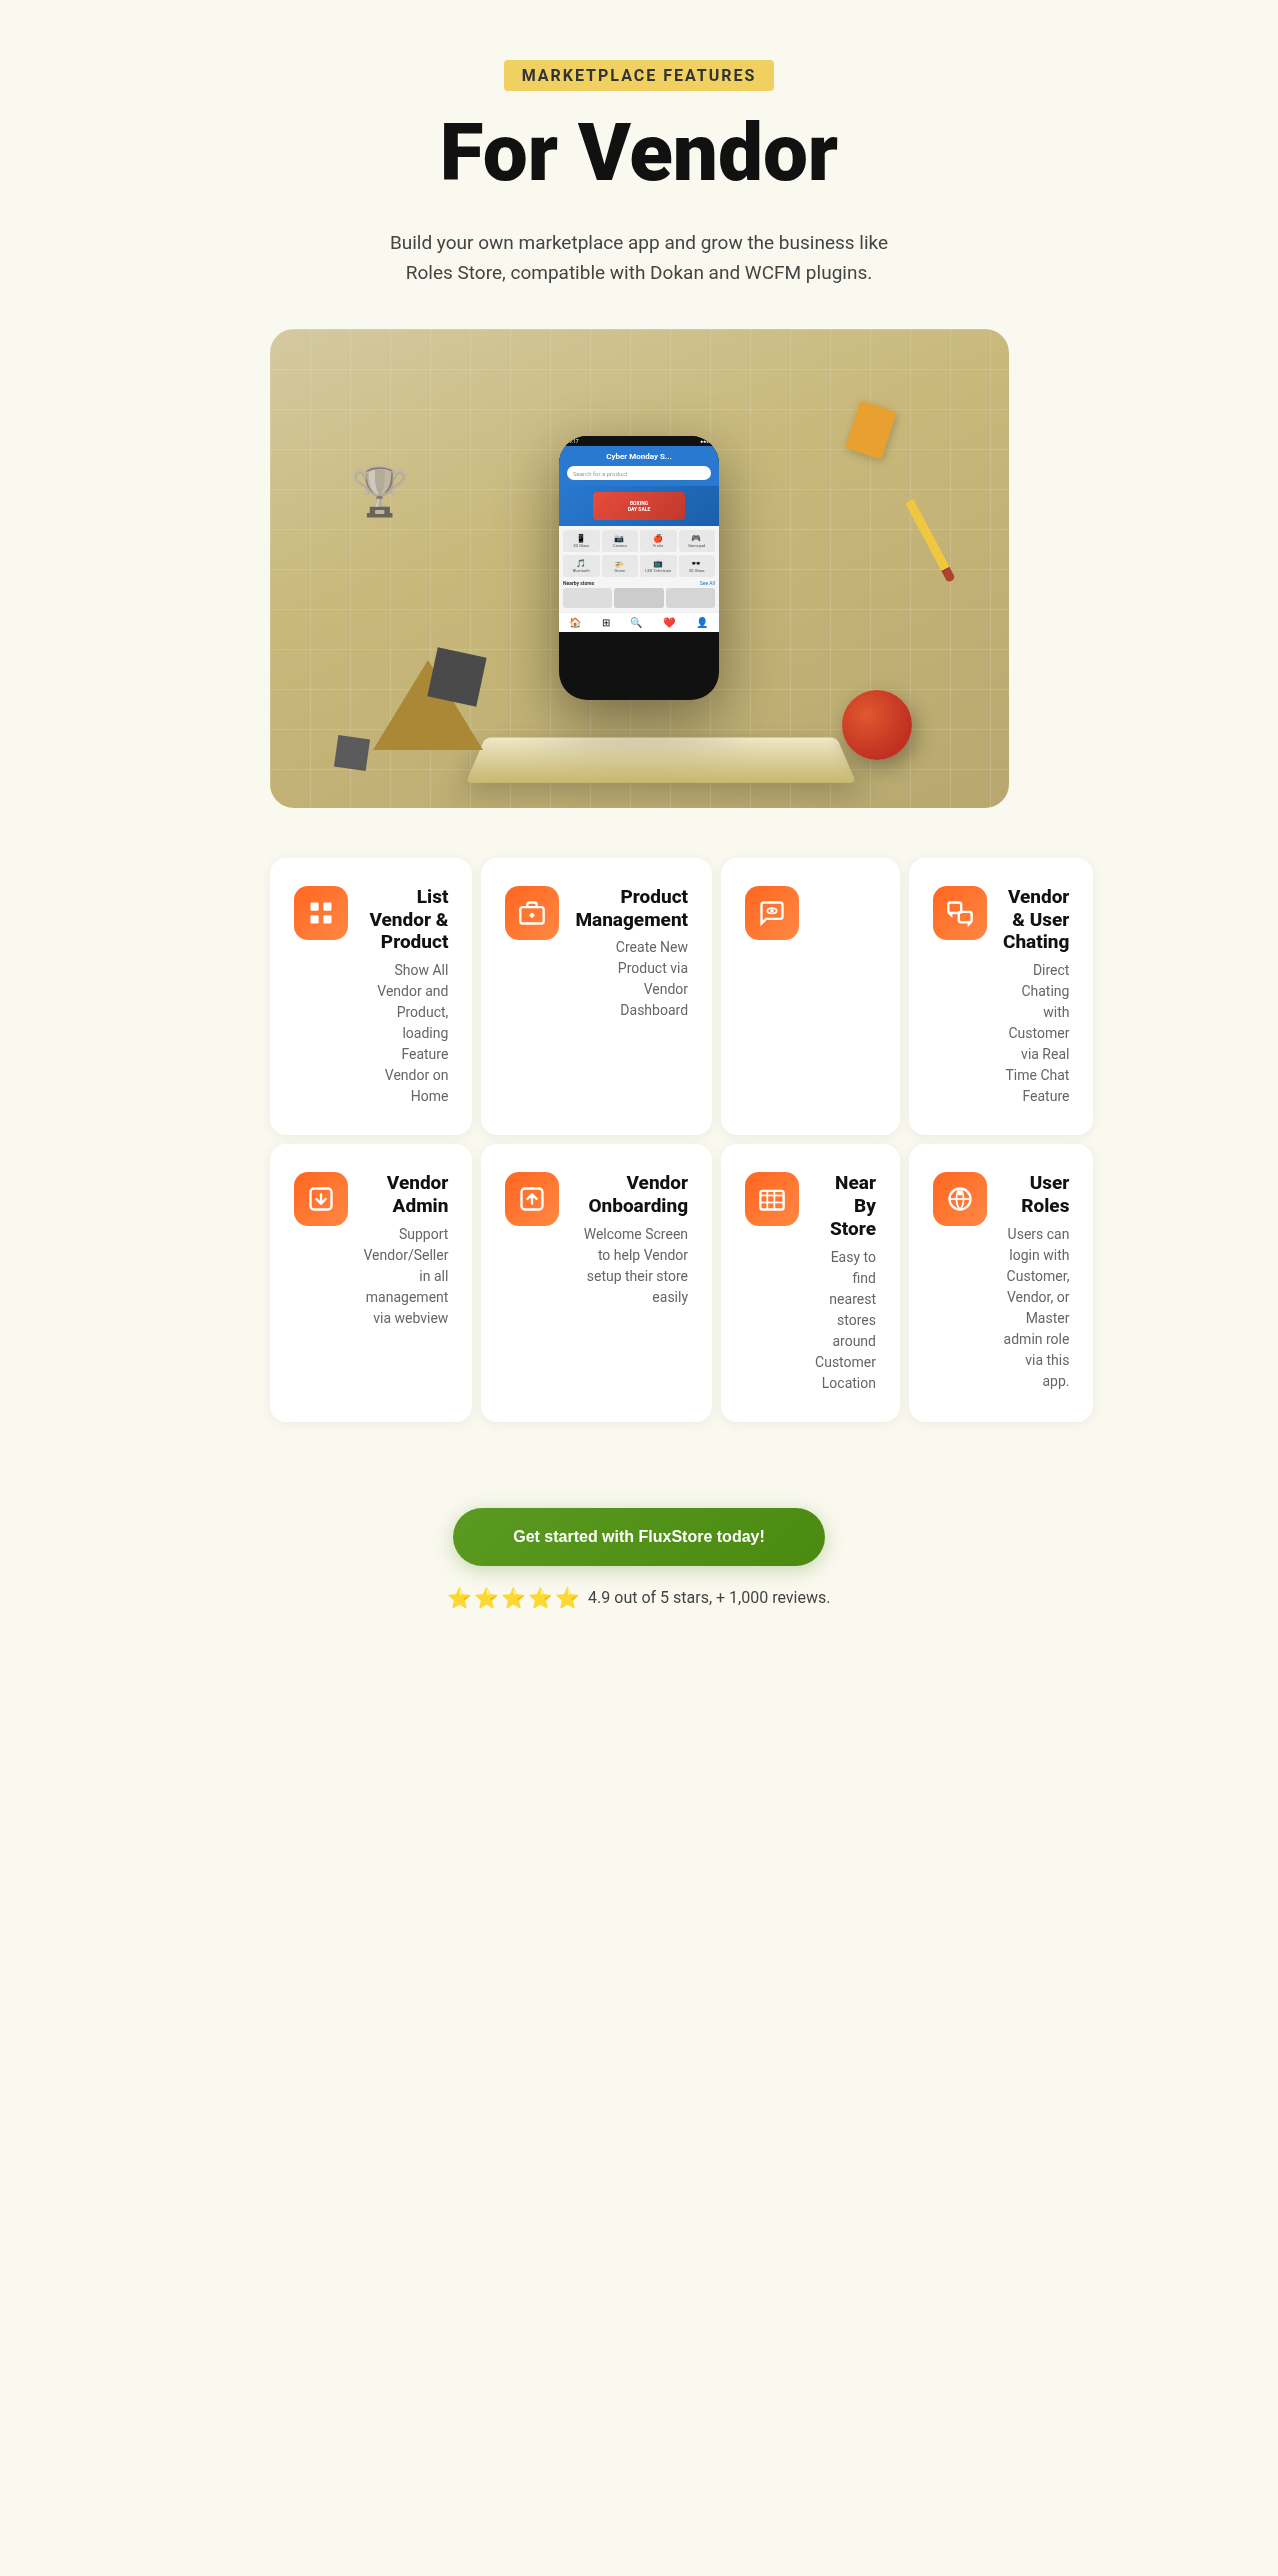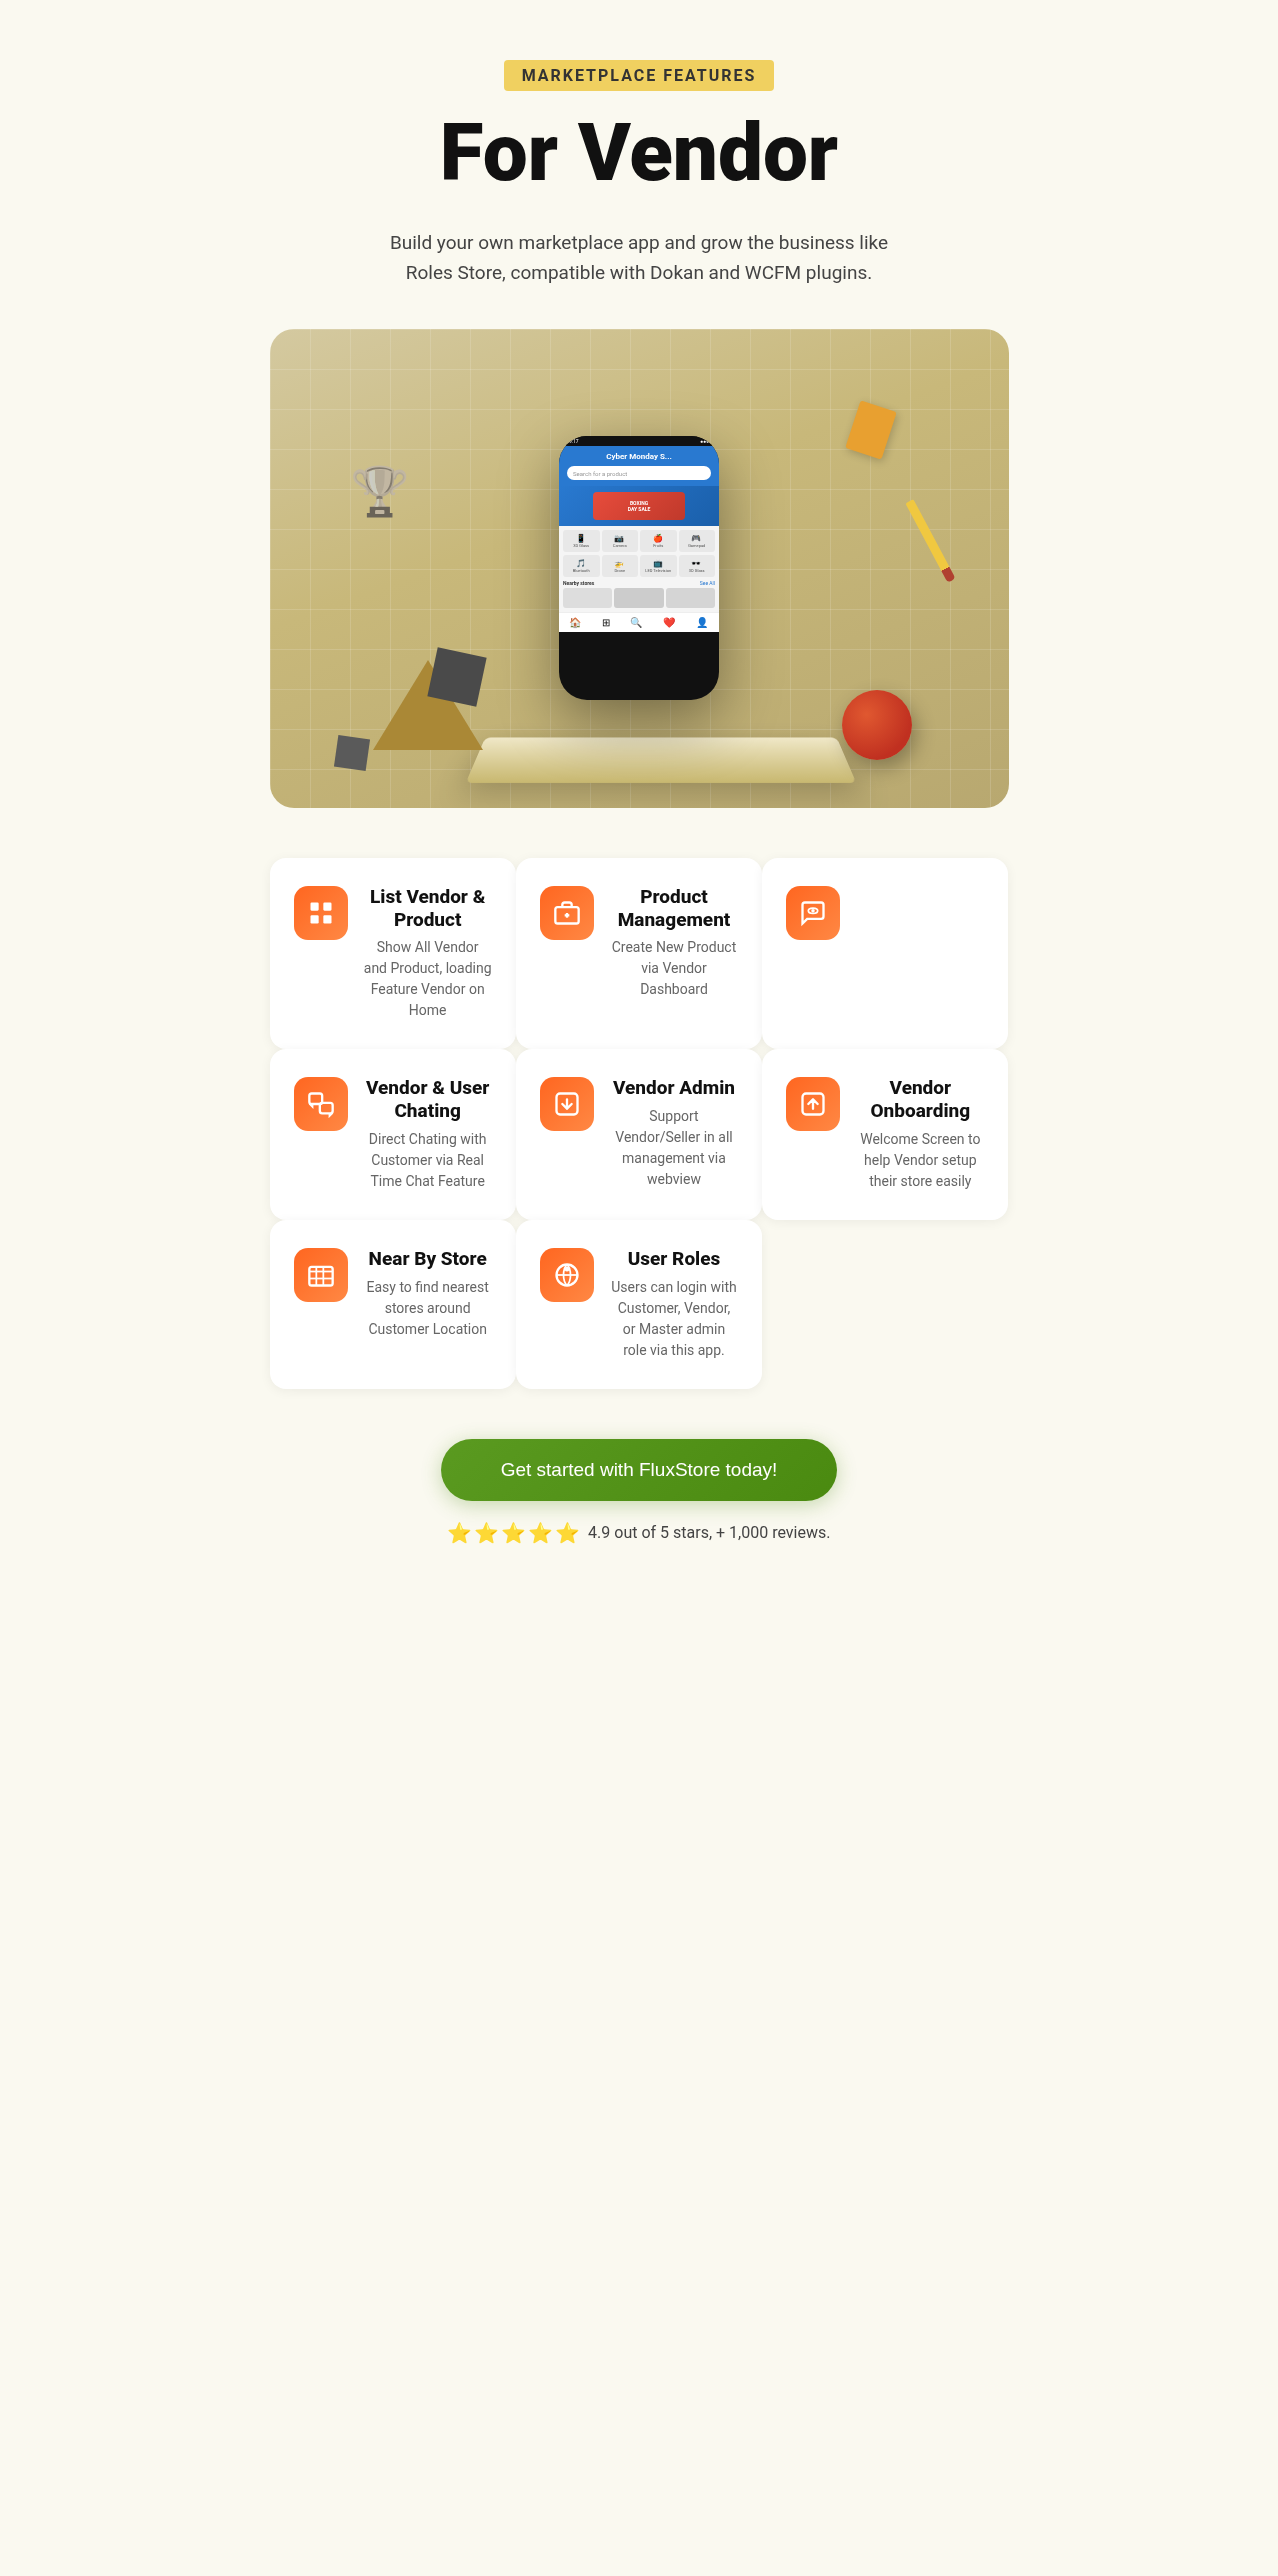--- a/index.html
+++ b/index.html
@@ -85,24 +85,24 @@
     .scene-objects {
       position: absolute;
       inset: 0;
       z-index: 1;
       pointer-events: none;
     }
 
     
     .features-grid {
       display: grid;
-      grid-template-columns: 1fr 1fr 1fr;
-      gap: 0;
+      grid-template-columns: 1fr 1fr 1fr 1fr;
+      gap: 9px;
       margin-bottom: 50px;
-      text-align: center;
+      text-align: right;
     }
 
     .feature-card {
       background: #fff;
       border-radius: 16px;
       padding: 28px 24px;
       display: flex;
       align-items: flex-start;
       gap: 16px;
       box-shadow: 0 2px 12px rgba(0,0,0,0.06);
@@ -138,29 +138,30 @@
     
     .cta-section {
       text-align: center;
       margin-top: 20px;
     }
 
     .cta-button {
       display: inline-block;
       background: linear-gradient(135deg, #5a9a20 0%, #4a8a10 100%);
       color: #fff;
-      font-size: 19px;
-      font-weight: 400;
+      font-size: 16px;
+      font-weight: 700;
       padding: 20px 60px;
       border-radius: 50px;
       border: none;
       cursor: pointer;
       margin-bottom: 20px;
       text-decoration: none;
       box-shadow: 0 4px 20px rgba(80,140,20,0.3);
+      margin-top: 36px;
     }
 
     .rating-row {
       display: flex;
       align-items: center;
       justify-content: center;
       gap: 6px;
       font-size: 16px;
       color: #444;
     }

